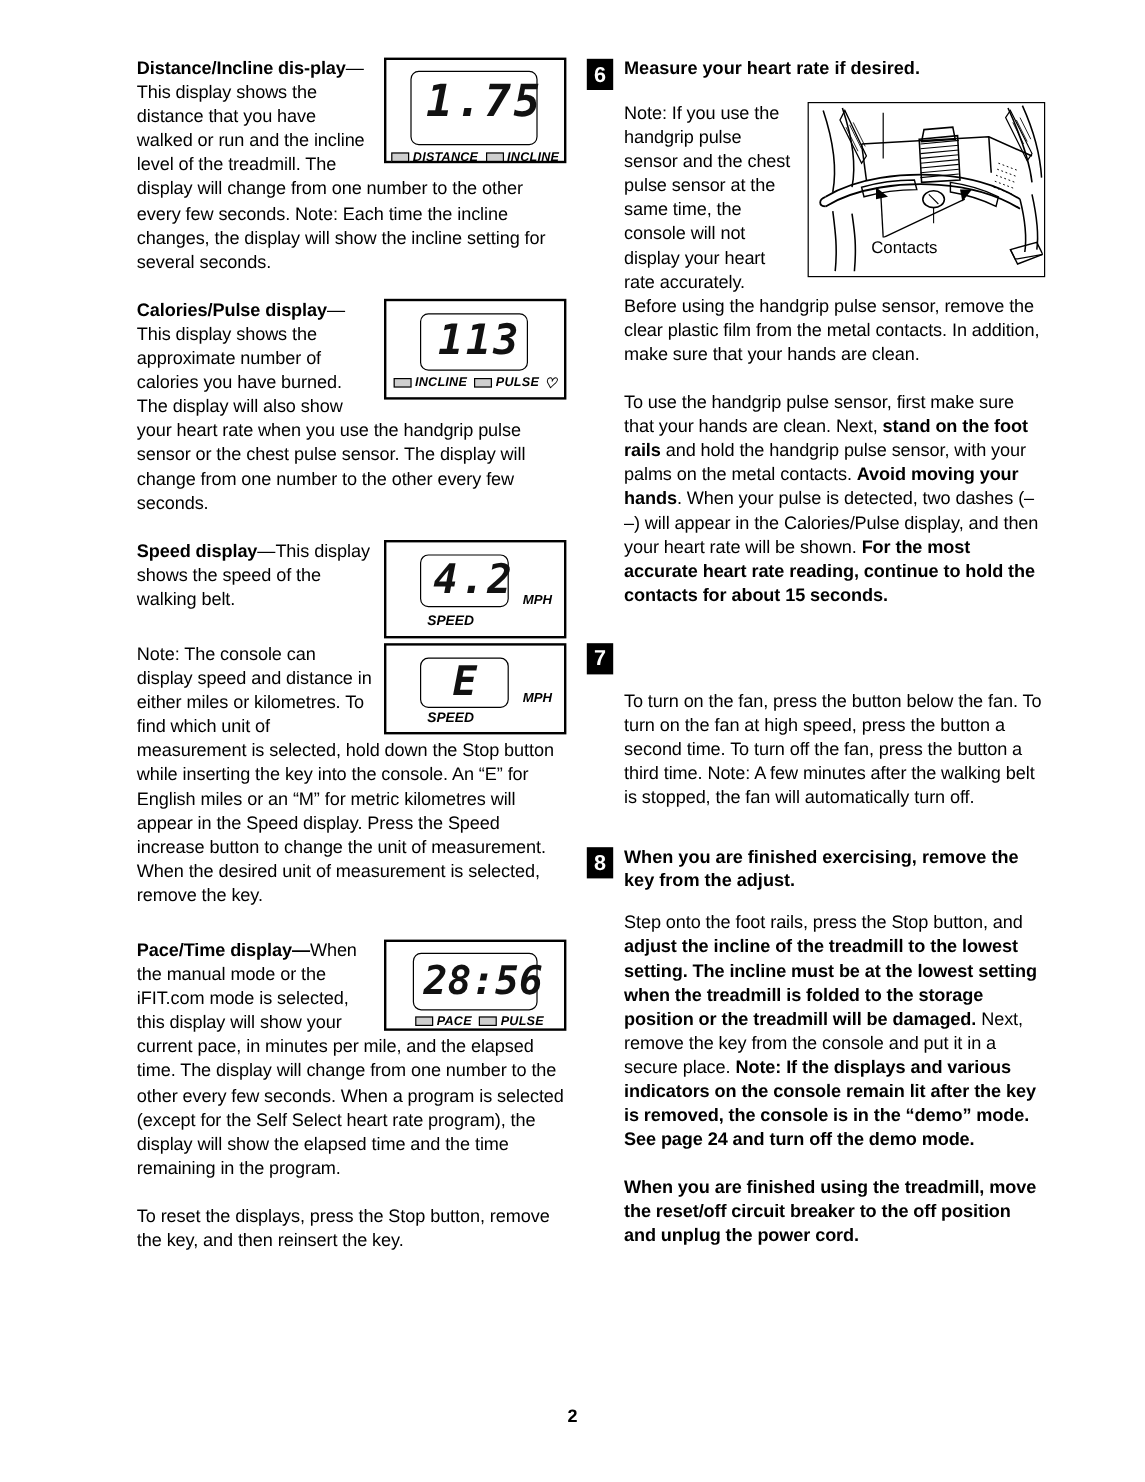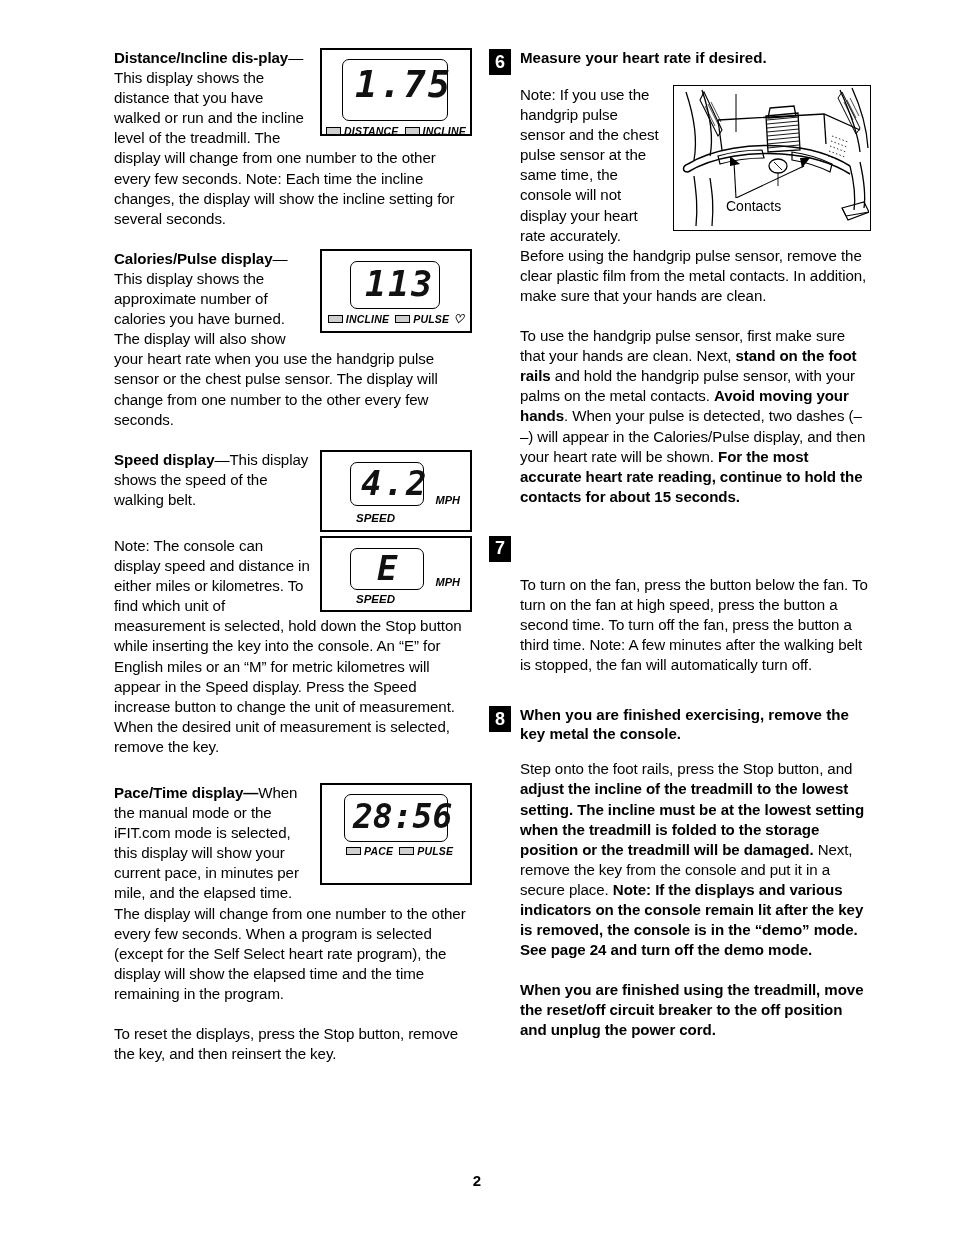--- a/index.html
+++ b/index.html
@@ -130,21 +130,21 @@
   #fig-speed .seg { font-size: 34px; position: absolute; left: 10px; top: 3px; }
   #fig-speed .unit { right: 10px; top: 42px; }
   #fig-speed .speed-word { left: 34px; bottom: 6px; }
 
   #fig-speed-e { width: 152px; height: 76px; padding: 10px 8px 6px; }
   #fig-speed-e .lcd-screen { height: 42px; margin: 0 38px 0 20px; }
   #fig-speed-e .seg { font-size: 34px; position: absolute; left: 26px; top: 2px; }
   #fig-speed-e .unit { right: 10px; top: 38px; }
   #fig-speed-e .speed-word { left: 34px; bottom: 5px; }
 
-  #fig-pace { width: 152px; height: 102px; padding: 9px 8px 6px; }
+  #fig-pace { width: 152px; height: 76px; padding: 9px 8px 6px; }
   #fig-pace .lcd-screen { height: 48px; margin: 0 14px 0 14px; }
   #fig-pace .seg { font-size: 33px; position: absolute; left: 8px; top: 5px; letter-spacing: 0px; }
   #fig-pace .lcd-labels { margin-top: 3px; justify-content: space-around; padding: 0 16px; }
 
   
   .step {
     position: relative;
     padding-left: 31px;
     min-height: 26px;
   }
@@ -418,21 +418,21 @@
     </div>
     <div class="step-body">
       <div style="height:14px"></div>
       <p class="para">To turn on the fan, press the button below the fan. To turn on the fan at high speed, press the button a second time. To turn off the fan, press the button a third time. Note: A few minutes after the walking belt is stopped, the fan will automatically turn off.</p>
     </div>
 
     <div style="height:30px"></div>
 
     <div class="step">
       <div class="step-num">8</div>
-      <div class="step-title">When you are finished exercising, remove the key metal the console.</div>
+      <div class="step-title">When you are finished exercising, remove the key from the adjust.</div>
     </div>
     <div class="step-body">
       <div style="height:16px"></div>
       <p class="para"><span>Step onto the foot rails, press the Stop button, and </span><b>adjust the incline of the treadmill to the lowest setting. The incline must be at the lowest setting when the treadmill is folded to the storage position or the treadmill will be damaged.</b><span> Next, remove the key from the console and put it in a secure place. </span><b>Note: If the displays and various indicators on the console remain lit after the key is removed, the console is in the “demo” mode. See page 24 and turn off the demo mode.</b></p>
       <div class="gap-md"></div>
       <p class="para"><b>When you are finished using the treadmill, move the reset/off circuit breaker to the off position and unplug the power cord.</b></p>
     </div>
 
   </div>
 

